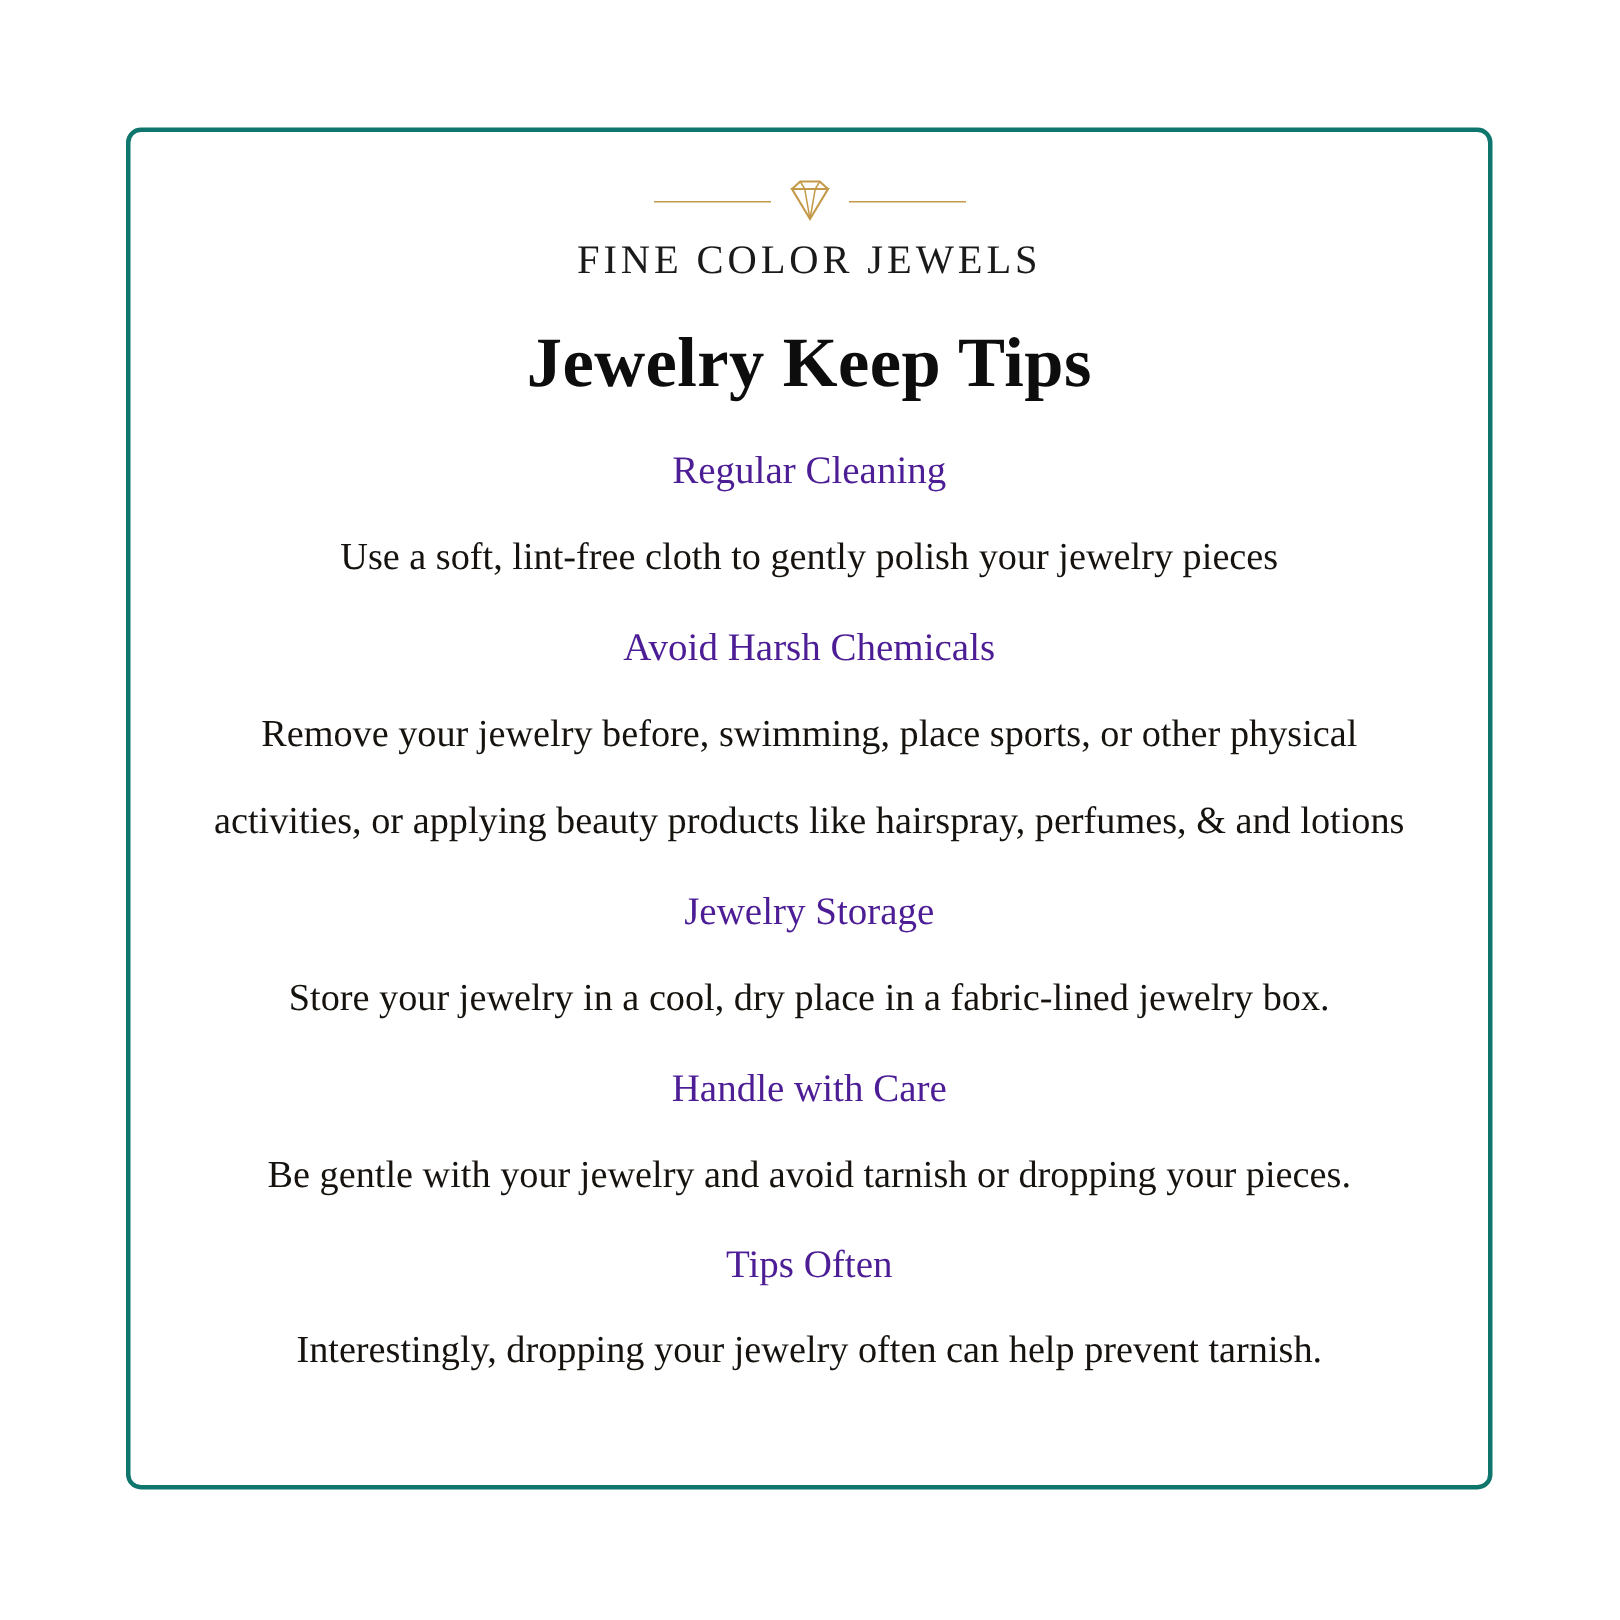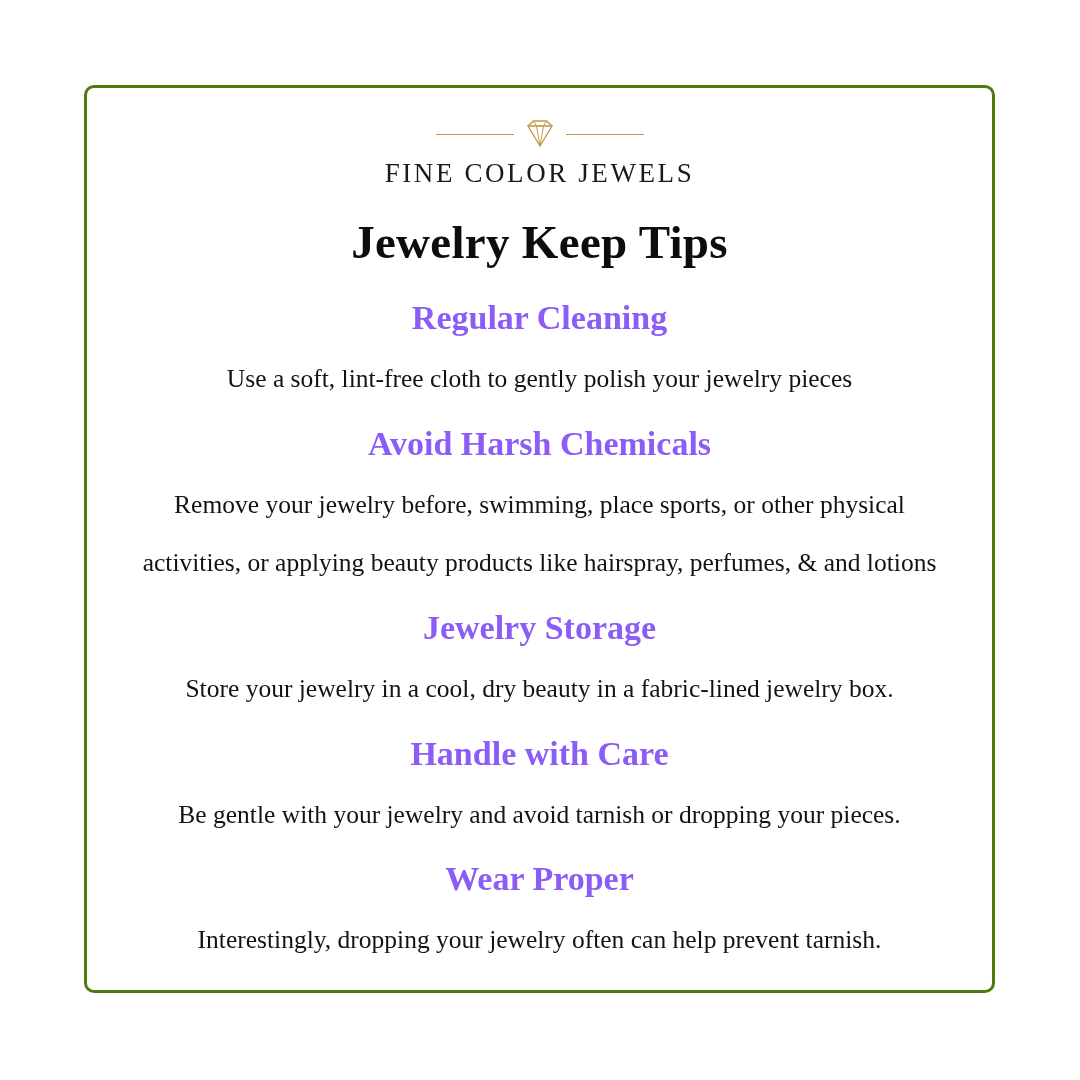--- a/index.html
+++ b/index.html
@@ -15,21 +15,21 @@
     color: #111111;
     position: relative;
   }
 
   .card {
     position: absolute;
     left: 84px;
     top: 85px;
     width: 911px;
     height: 908px;
-    border: 3px solid #4d7c0f;
+    border: 3px solid #0f766e;
     border-radius: 10px;
     background: #ffffff;
     display: flex;
     flex-direction: column;
     align-items: center;
     overflow: hidden;
   }
 
   
   .brand {
@@ -90,23 +90,23 @@
   }
 
   .section {
     width: 100%;
     display: flex;
     flex-direction: column;
     align-items: center;
   }
 
   .section-heading {
-    font-size: 34px;
-    font-weight: 700;
-    color: #8b5cf6;
+    font-size: 26px;
+    font-weight: 400;
+    color: #4c1d95;
     text-align: center;
     margin-top: 30px;
   }
 
   .section-line {
     font-size: 25.5px;
     font-weight: 400;
     color: #16130f;
     text-align: right;
     line-height: 1.25;
@@ -146,28 +146,28 @@
     </div>
 
     <div class="section">
       <div class="section-heading">Avoid Harsh Chemicals</div>
       <div class="section-line">Remove your jewelry before, swimming, place sports, or other physical</div>
       <div class="section-line">activities,  or applying beauty products like hairspray, perfumes, &amp; and lotions</div>
     </div>
 
     <div class="section">
       <div class="section-heading">Jewelry Storage</div>
-      <div class="section-line">Store your jewelry in a cool, dry beauty in a fabric-lined jewelry box.</div>
+      <div class="section-line">Store your jewelry in a cool, dry place in a fabric-lined jewelry box.</div>
     </div>
 
     <div class="section">
       <div class="section-heading">Handle with Care</div>
       <div class="section-line">Be gentle with your jewelry and avoid tarnish or dropping your pieces.</div>
     </div>
 
     <div class="section">
-      <div class="section-heading">Wear Proper</div>
+      <div class="section-heading">Tips Often</div>
       <div class="section-line">Interestingly, dropping your jewelry often can help prevent tarnish.</div>
 
     </div>
 
   </div>
 </div>
 
 </body></html>

